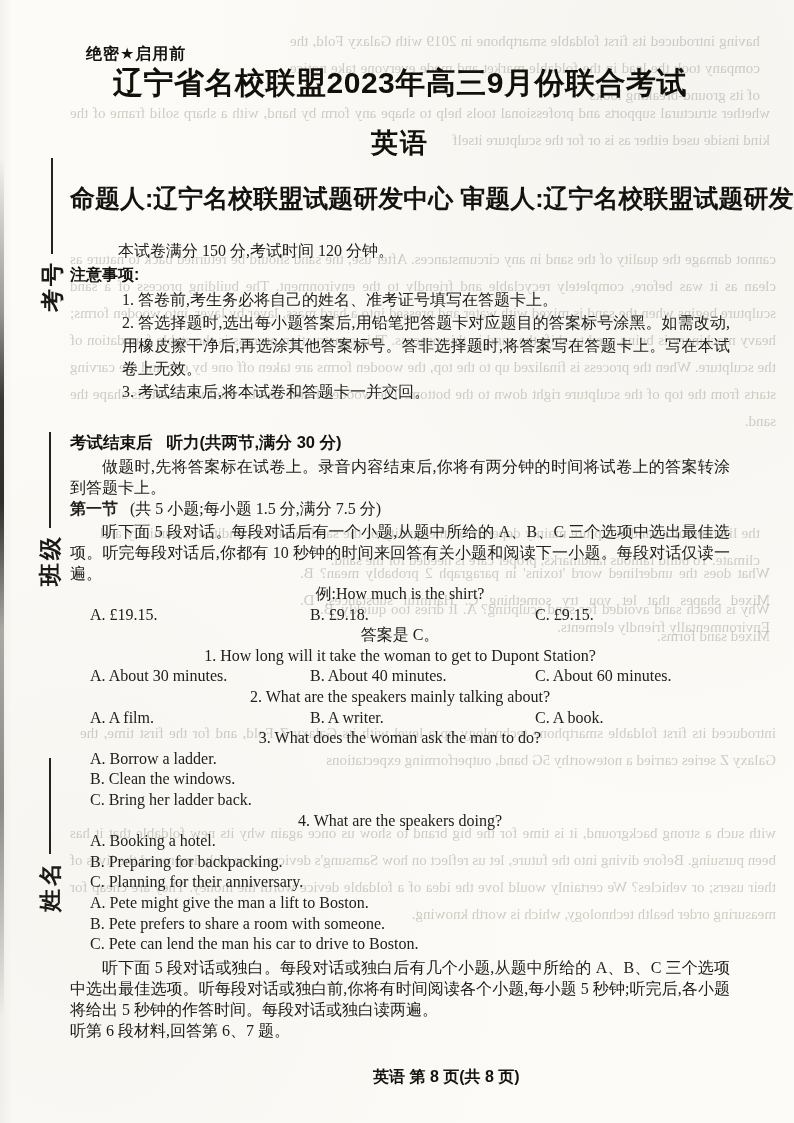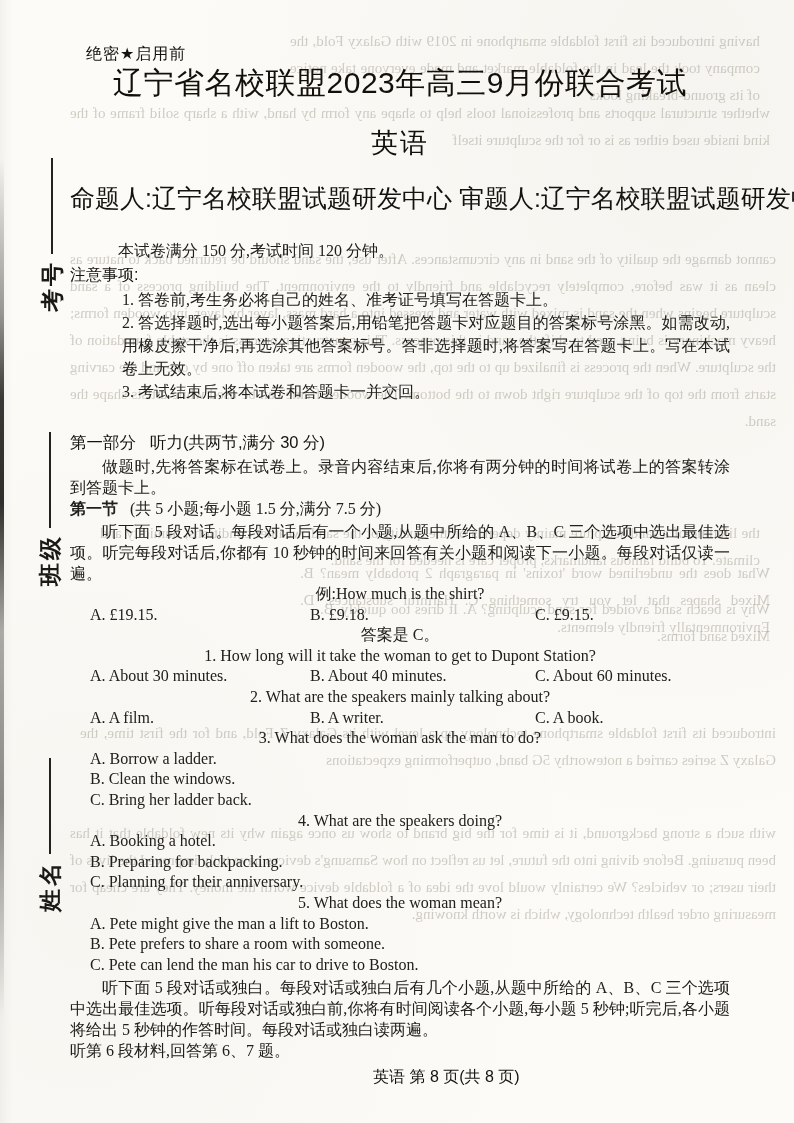--- a/index.html
+++ b/index.html
@@ -43,21 +43,21 @@
     font-size:23px;line-height:30px;font-weight:600;
     letter-spacing:3px;color:#1b1916;
   }
   .sl-rule{
     display:inline-block;width:96px;height:0;
     border-top:2px solid #24221e;
     vertical-align:7px;margin-left:6px;
   }
   
   .content{position:absolute;left:70px;top:0;width:660px;z-index:4;}
-  .hei{font-family:"Liberation Sans","DejaVu Sans",sans-serif;font-weight:400;}
+  .hei{font-family:"Liberation Sans","DejaVu Sans",sans-serif;font-weight:700;}
   .secret{
     position:absolute;left:86px;top:44px;z-index:4;
     font-size:16px;letter-spacing:1px;color:#15130f;
   }
   .title{
     margin:64px 0 16px 0;
     font-size:30px;line-height:38px;
     text-align:center;white-space:nowrap;
     color:#121009;letter-spacing:.5px;
   }
@@ -142,21 +142,21 @@
     <p class="intro">本试卷满分 150 分,考试时间 120 分钟。</p>
 
     <div class="notice-h hei">注意事项:</div>
     <div class="notes">
       <div class="note">1. 答卷前,考生务必将自己的姓名、准考证号填写在答题卡上。</div>
       <div class="note">2. 答选择题时,选出每小题答案后,用铅笔把答题卡对应题目的答案标号涂黑。如需改动,用橡皮擦干净后,再选涂其他答案标号。答非选择题时,将答案写在答题卡上。写在本试卷上无效。</div>
       <div class="note">3. 考试结束后,将本试卷和答题卡一并交回。</div>
     </div>
 
     <div class="part-h hei">
-      <span>第一部分</span><span class="ph-gap">听力(共两节,满分 30 分)</span>
+      <span>考试结束后</span><span class="ph-gap">听力(共两节,满分 30 分)</span>
     </div>
     <p class="para">做题时,先将答案标在试卷上。录音内容结束后,你将有两分钟的时间将试卷上的答案转涂到答题卡上。</p>
 
     <div class="sec-h">
       <span class="sec-label">第一节</span><span class="sec-rest">(共 5 小题;每小题 1.5 分,满分 7.5 分)</span>
     </div>
     <p class="para">听下面 5 段对话。每段对话后有一个小题,从题中所给的 A、B、C 三个选项中选出最佳选项。听完每段对话后,你都有 10 秒钟的时间来回答有关小题和阅读下一小题。每段对话仅读一遍。</p>
 
     <div class="qblock">
 
@@ -189,21 +189,20 @@
         <div>C. Bring her ladder back.</div>
       </div>
 
       <div class="qline">4. What are the speakers doing?</div>
       <div class="opt-stack">
         <div>A. Booking a hotel.</div>
         <div>B. Preparing for backpacking.</div>
         <div>C. Planning for their anniversary.</div>
       </div>
 
-      <div class="qline">5. What does the woman mean?</div>
       <div class="opt-stack">
         <div>A. Pete might give the man a lift to Boston.</div>
         <div>B. Pete prefers to share a room with someone.</div>
         <div>C. Pete can lend the man his car to drive to Boston.</div>
       </div>
 
     </div>
 
     <p class="para">听下面 5 段对话或独白。每段对话或独白后有几个小题,从题中所给的 A、B、C 三个选项中选出最佳选项。听每段对话或独白前,你将有时间阅读各个小题,每小题 5 秒钟;听完后,各小题将给出 5 秒钟的作答时间。每段对话或独白读两遍。</p>
     <div class="material">听第 6 段材料,回答第 6、7 题。</div>

